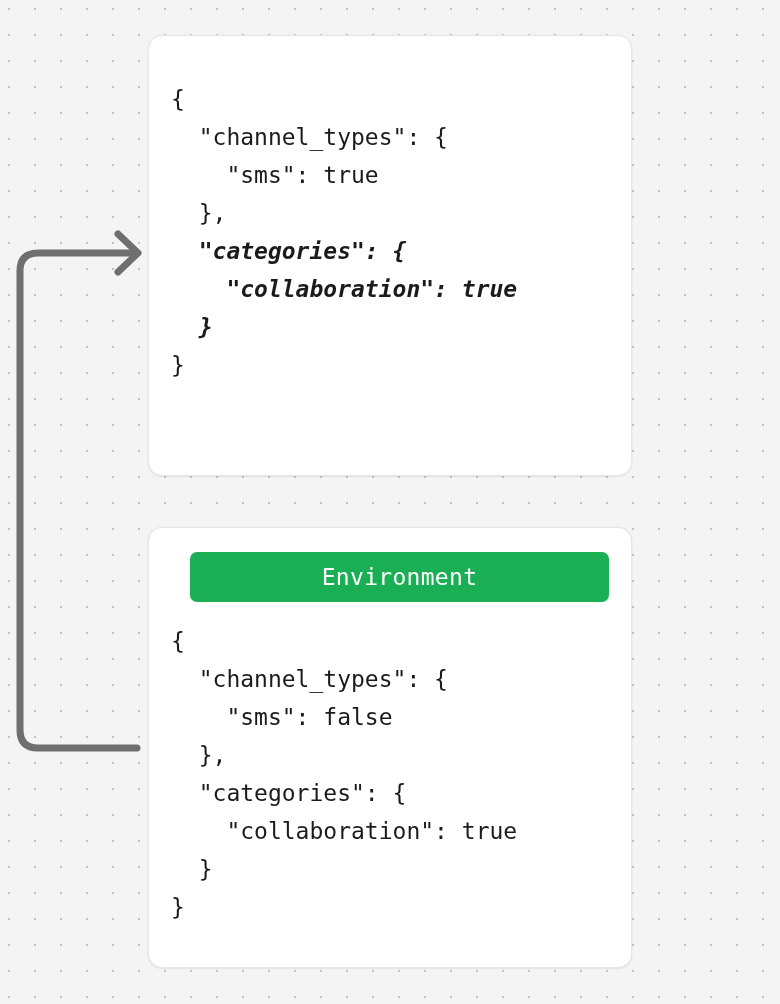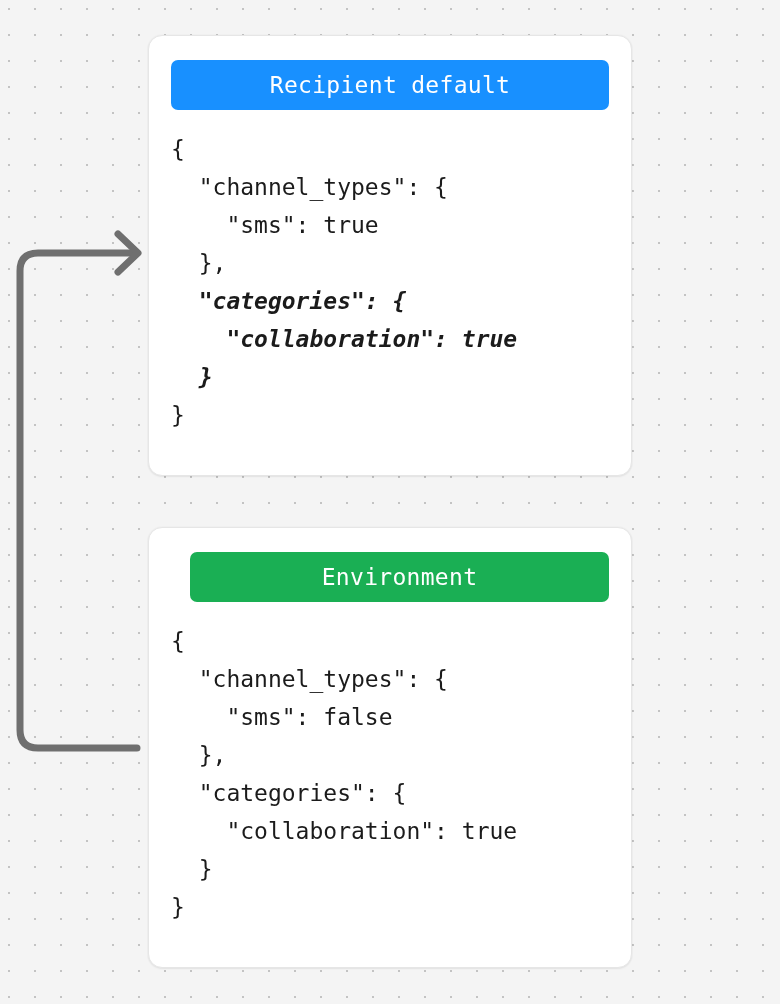--- a/index.html
+++ b/index.html
@@ -84,23 +84,20 @@
 <body>
 
 <div id="canvas" style="background-color: rgb(244, 244, 244);">
 
   <svg id="connector" viewBox="0 0 780 1004" width="780" height="1004" aria-hidden="true">
     <path d="M 137 748 L 38 748 Q 20 748 20 730 L 20 271 Q 20 253 38 253 L 132 253" fill="none" stroke="#6f6f6f" stroke-width="7" stroke-linecap="round" stroke-linejoin="round"></path>
     <path d="M 118 234 L 138 253 L 118 272" fill="none" stroke="#6f6f6f" stroke-width="7" stroke-linecap="round" stroke-linejoin="round"></path>
   </svg>
 
   <div class="card" id="card-recipient-default">
-    <div class="card-header blue" style="background: rgb(24, 144, 255);">
-      <span>Recipient default</span>
-    </div>
     <pre class="code-block"><span class="code-line">{</span><span class="code-line">  "channel_types": {</span><span class="code-line">    "sms": true</span><span class="code-line">  },</span><span class="code-line em">  "categories": {</span><span class="code-line em">    "collaboration": true</span><span class="code-line em">  }</span><span class="code-line">}</span></pre>
   </div>
 
   <div class="card" id="card-environment">
     <div class="card-header green" style="background: rgb(26, 175, 84);">
       <span>Environment</span>
     </div>
     <pre class="code-block"><span class="code-line">{</span><span class="code-line">  "channel_types": {</span><span class="code-line">    "sms": false</span><span class="code-line">  },</span><span class="code-line">  "categories": {</span><span class="code-line">    "collaboration": true</span><span class="code-line">  }</span><span class="code-line">}</span></pre>
   </div>
 

